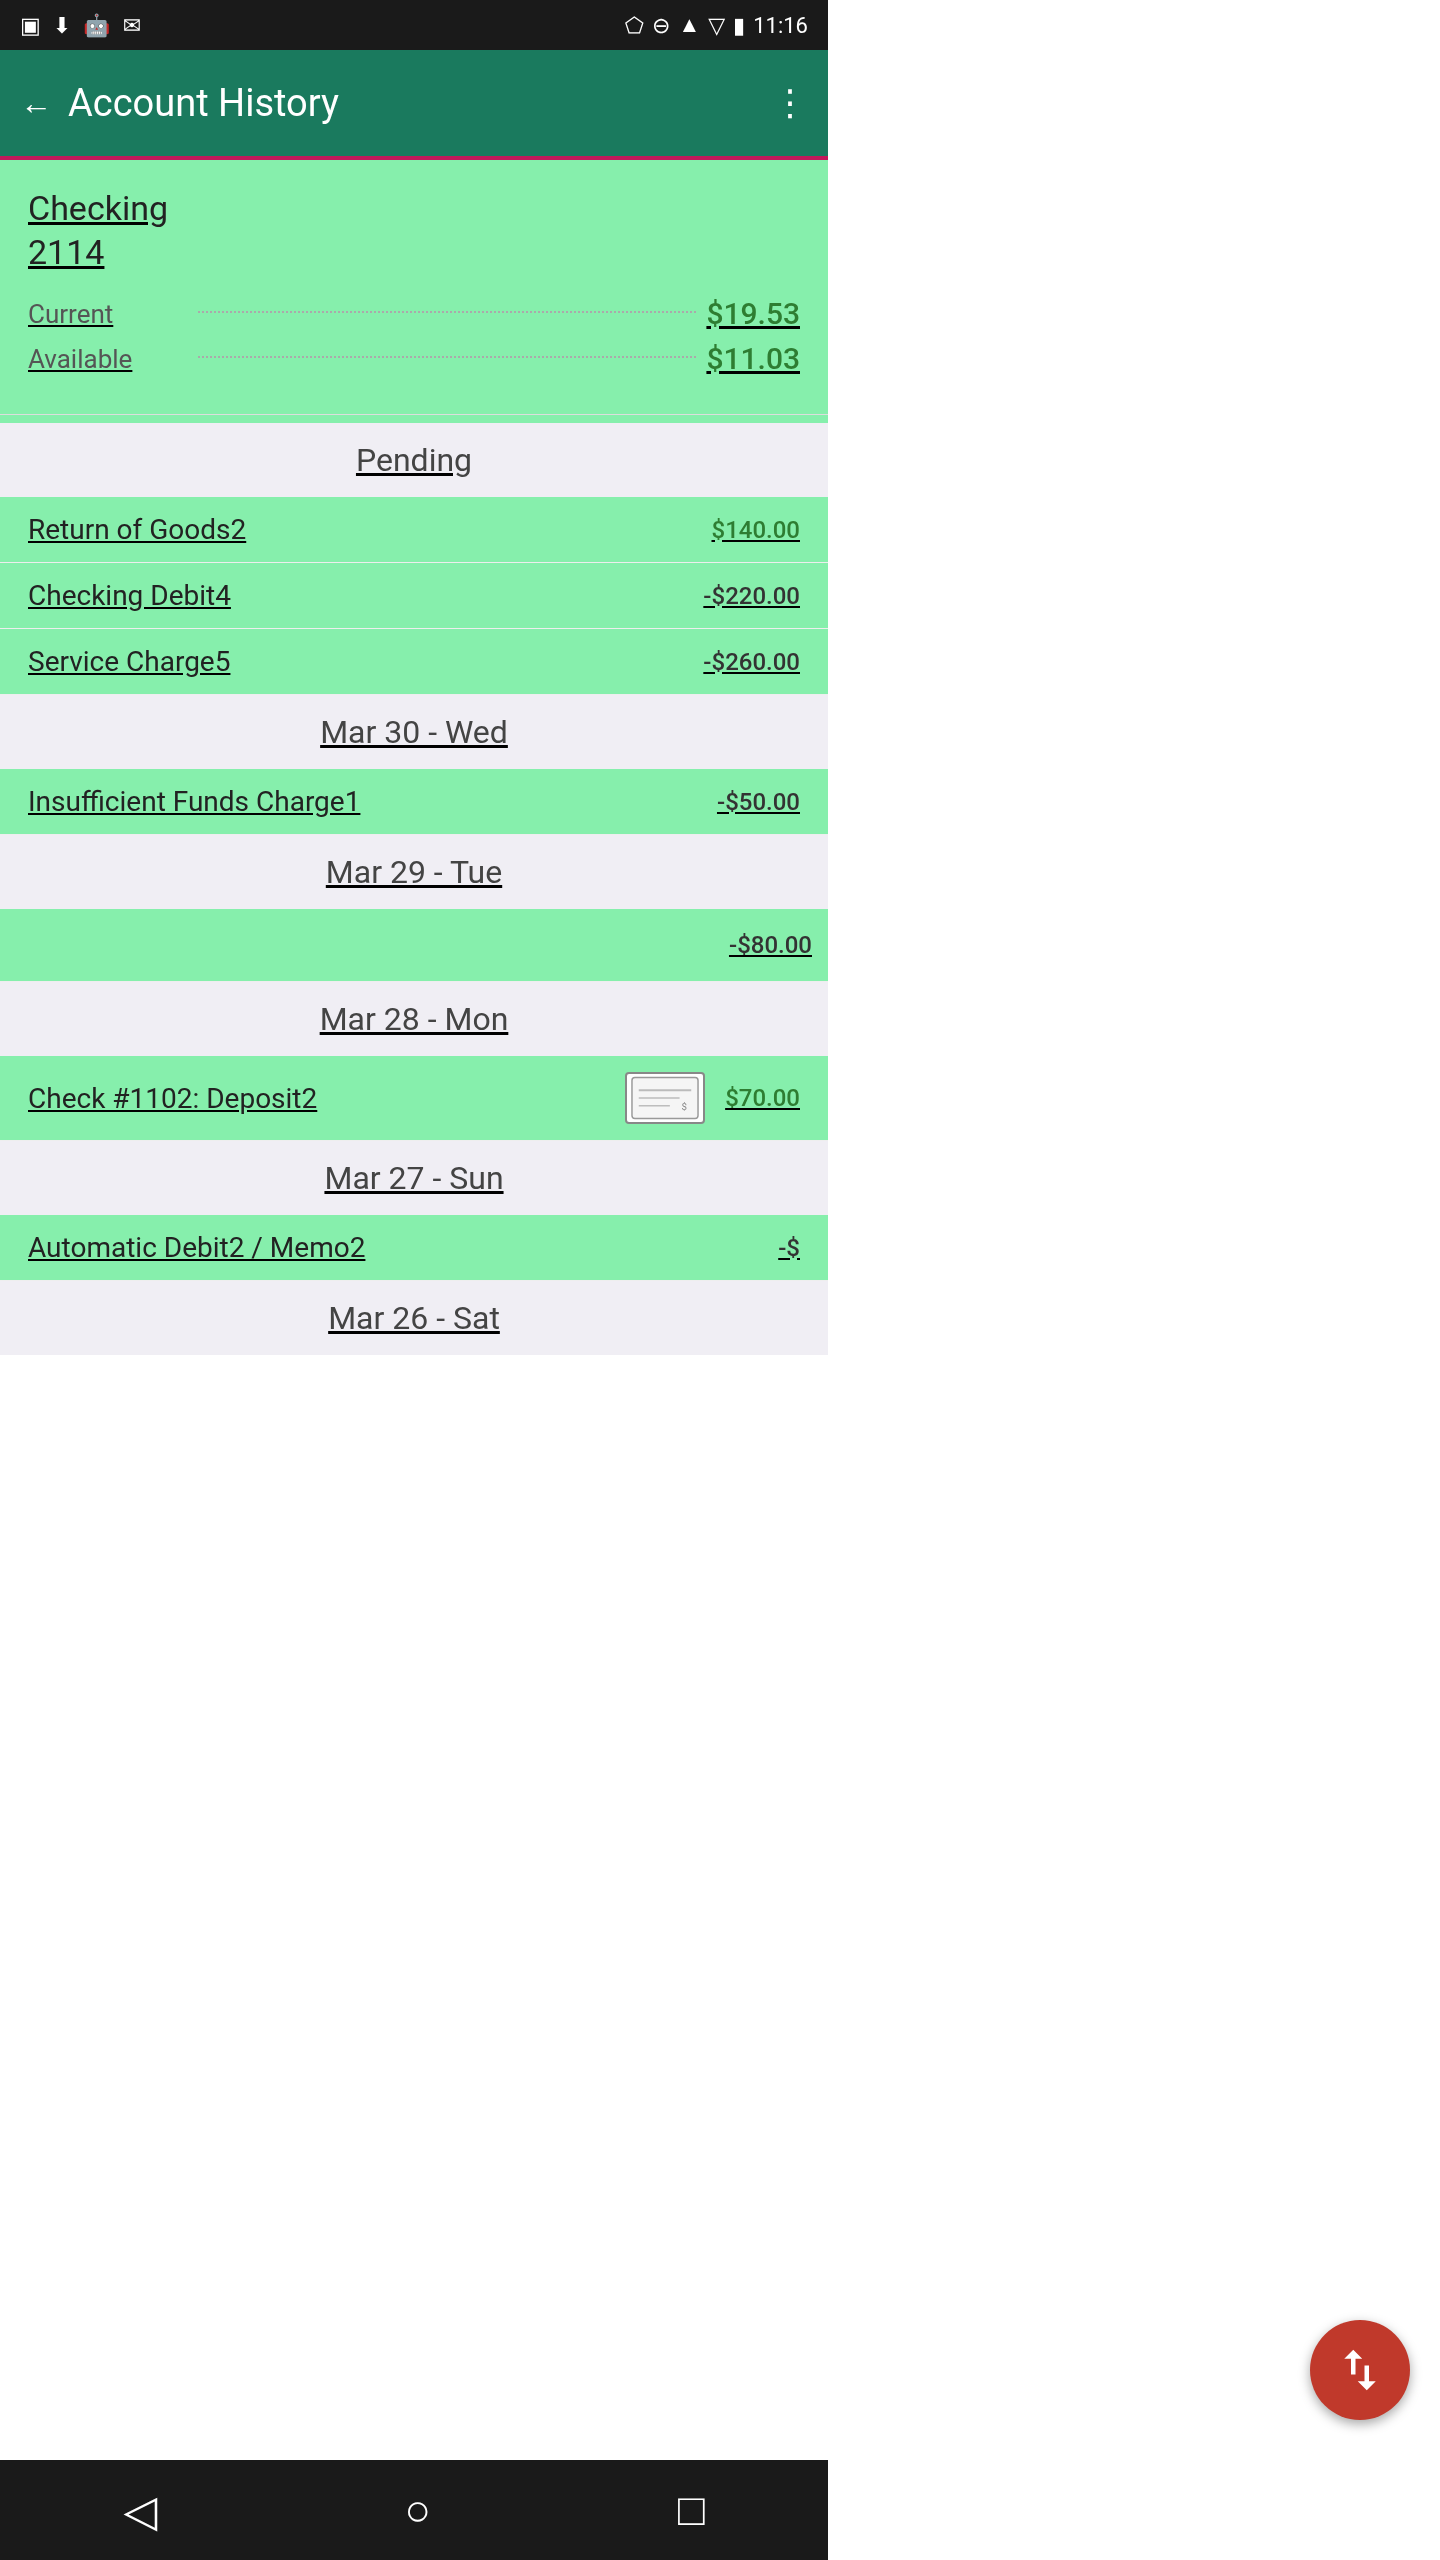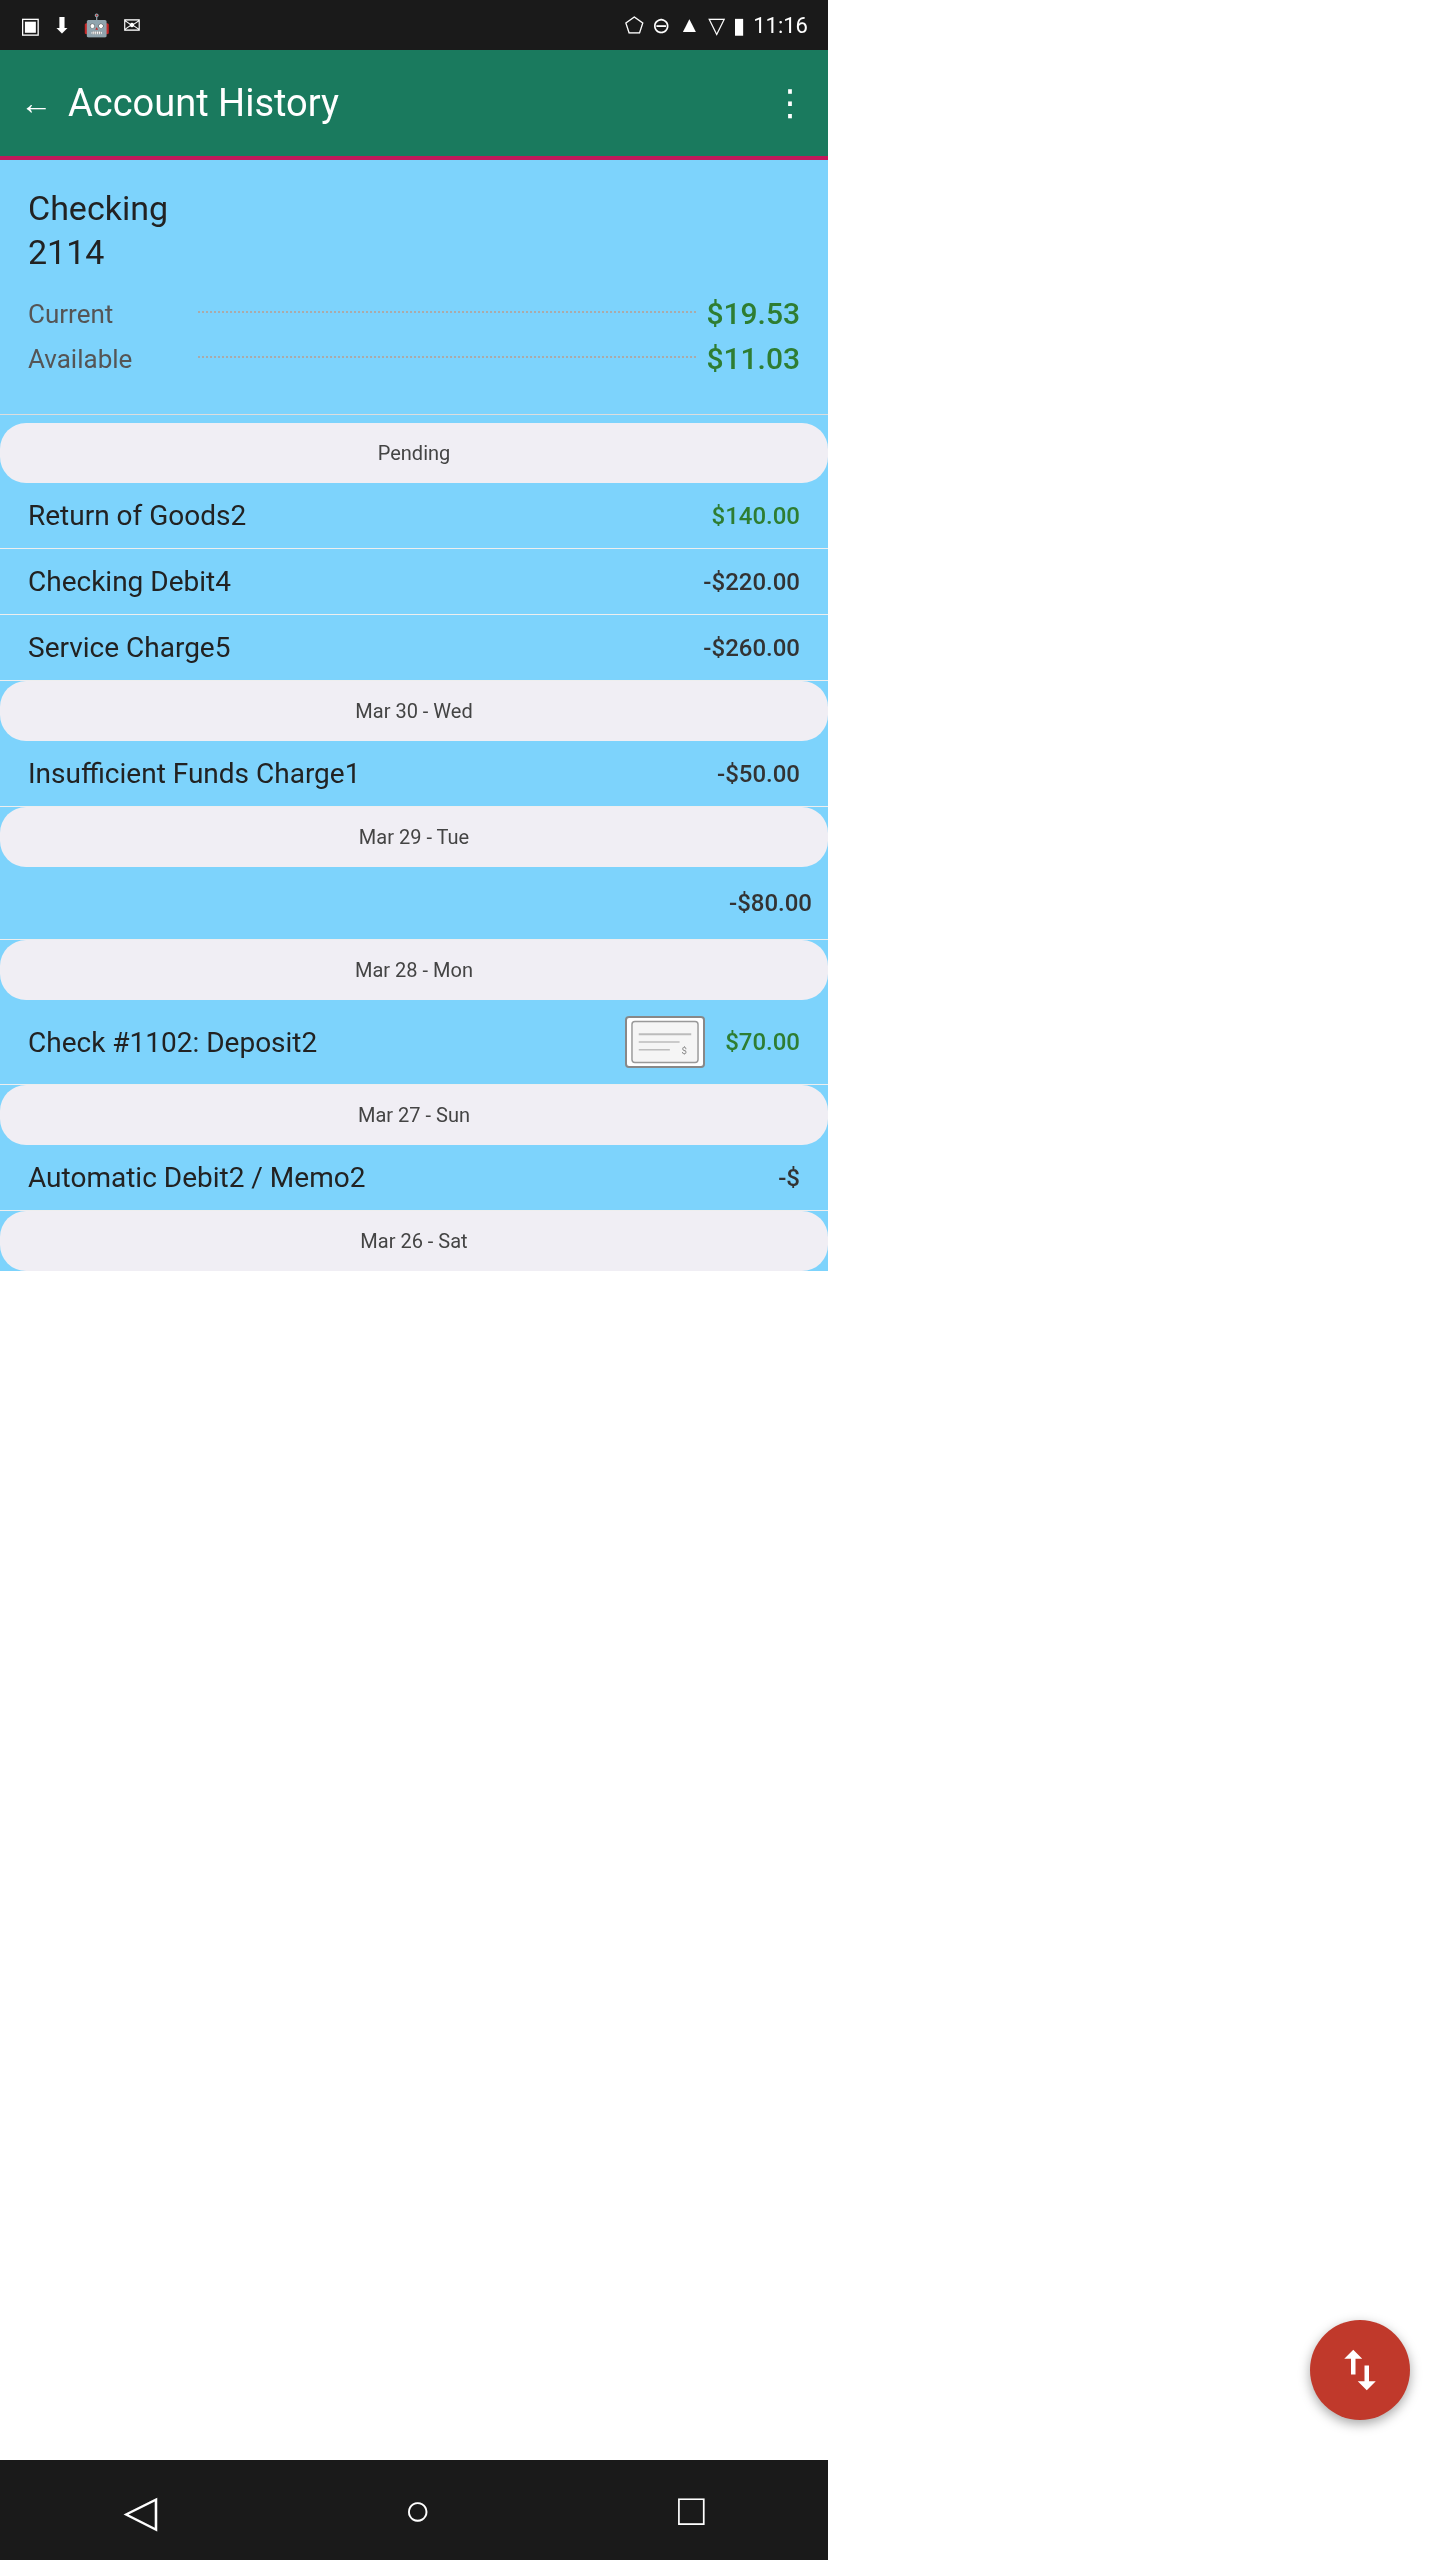--- a/index.html
+++ b/index.html
@@ -77,21 +77,22 @@
     .more-btn {
       color: #fff;
       font-size: 36px;
       cursor: pointer;
       background: none;
       border: none;
     }
 
     
     .content {
-      background: #7dd3fc;
+      background: #86efac;
+      text-decoration: underline;
     }
 
     
     .account-info {
       padding: 28px 28px 20px 28px;
     }
 
     .account-name {
       font-size: 34px;
       color: #222;
@@ -141,23 +142,22 @@
       height: 1px;
       background: #ddd;
       margin: 8px 0;
     }
 
     
     .section-header {
       background: #f0eef4;
       padding: 18px 28px;
       text-align: center;
-      font-size: 20px;
+      font-size: 32px;
       color: #444;
-      border-radius: 26px;
     }
 
     
     .transaction-row {
       display: flex;
       align-items: center;
       padding: 16px 28px;
       border-bottom: 1px solid #eee;
       justify-content: space-between;
     }

